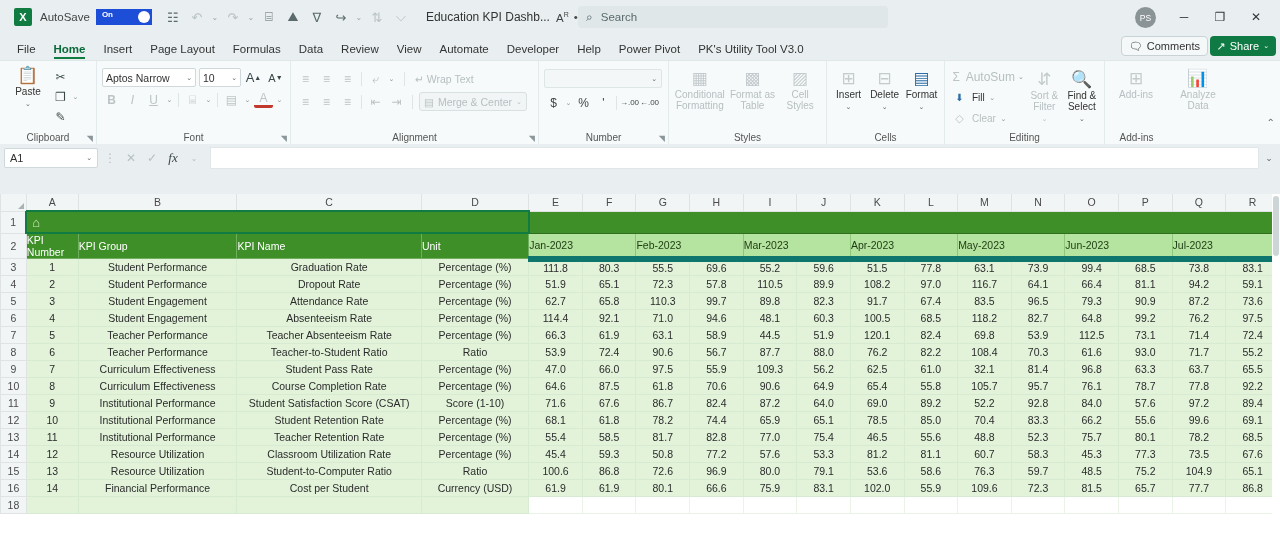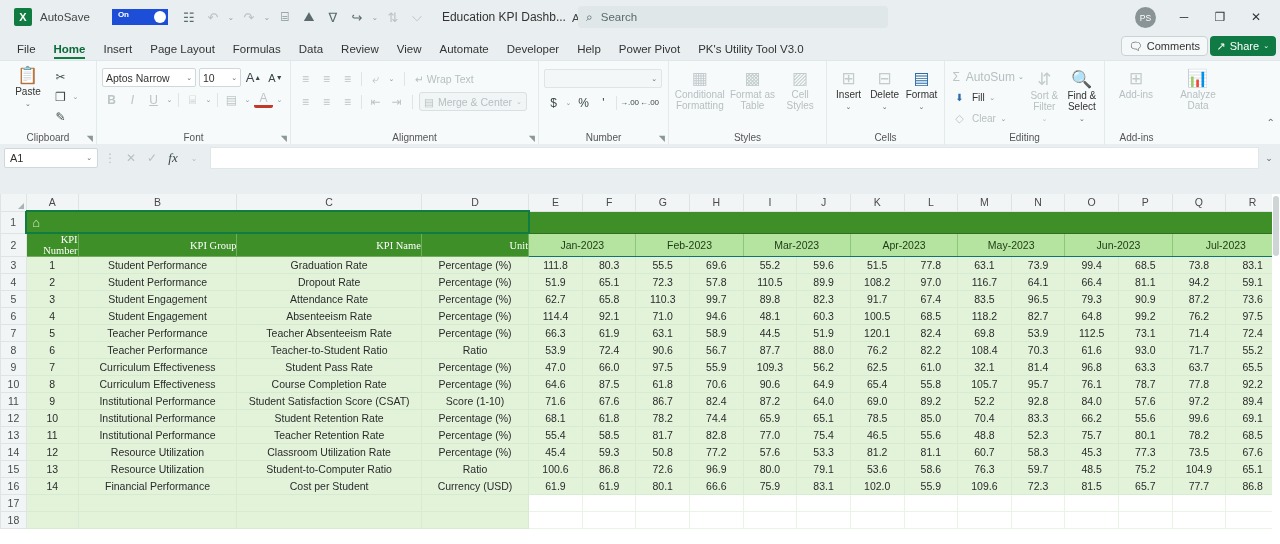--- a/index.html
+++ b/index.html
@@ -9,21 +9,21 @@
     font-size: 11px;
     color: #323130;
     background: #ffffff;
   }
   .app { width:1280px; height:544px; position:relative; background:#e9eff0; }
 
   
   .titlebar { height:34px; background:#e9eff0; display:flex; align-items:center; padding:0 4px; position:relative; }
   .xl-logo { width:18px; height:18px; background:#107c41; border-radius:2px; margin:0 8px 0 10px;
              color:#fff; font-size:11px; font-weight:bold; display:flex; align-items:center; justify-content:center; }
-  .autosave-label { font-size:11.5px; color:#444; margin-right:22px; }
+  .autosave-label { font-size:11.5px; color:#444; margin-right:6px; }
   .toggle { width:56px; height:16px; border-radius:0; background:#1d4ed8; position:relative; margin-right:10px; }
   .toggle .knob { position:absolute; right:2px; top:2px; width:12px; height:12px; border-radius:50%; background:#fff; }
   .toggle .onlbl { position:absolute; left:6px; top:1px; font-size:8px; color:#fff; font-weight:bold; }
   .qat { display:flex; align-items:center; gap:2px; }
   .qicon { width:22px; height:22px; display:flex; align-items:center; justify-content:center;
            color:#5a6a6d; font-size:13px; border-radius:3px; }
   .qicon.dim { color:#b9c2c4; }
   .qcaret { font-size:8px; color:#9aa6a8; width:10px; display:flex; align-items:center; justify-content:center;}
   .doc-title { font-size:12px; color:#333; margin-left:14px; }
   .doc-meta { font-size:11.5px; color:#444; margin-left:6px; display:flex; align-items:center; gap:5px;}
@@ -97,24 +97,24 @@
   .corner:after{ content:""; position:absolute; right:2px; bottom:2px; border-left:6px solid transparent;
                  border-bottom:6px solid #a9b3b5; }
   .rowhead { width:26px; height:17px; background:#f2f5f6; border:1px solid #dfe3e4;
              text-align:center; font-size:10.5px; color:#4a4a4a; }
   .cell { height:17px; font-size:10.5px; border-right:1px solid #d7ead2; border-bottom:1px solid #d7ead2; }
   
   .r1 { background:#3f8f29; border:1px solid #2f6f1f; }
   .r1-sel { border:2px solid #107c41; }
   .home-ico { font-size:13px; color:#cfe8c2; padding-left:5px; }
   
-  .hdr { background:#3f8f29; color:#ffffff; font-weight:bold; text-align:right;
-         border-right:1px solid #6fae5d; border-bottom:1px solid #6fae5d; font-size:10.5px;font-family:Liberation Serif, serif; }
-  .mon { background:#b5e3a0; color:#1d3b12; font-weight:bold; text-align:center;
-         border-right:1px solid #8fc77a; border-bottom:1px solid #0f766e; font-size:10.5px; }
+  .hdr { background:#3f8f29; color:#ffffff; font-weight:bold; text-align:left;
+         border-right:1px solid #6fae5d; border-bottom:1px solid #6fae5d; font-size:10.5px; }
+  .mon { background:#b5e3a0; color:#1d3b12; font-weight:bold; 
+         border-right:1px solid #8fc77a; border-bottom:6px solid #0f766e; font-size:10.5px; }
   .data { background:#e2f3da; color:#2b2b2b; text-align:center; }
   .empty { background:#e2f3da; }
   .blank { background:#ffffff; border-right:1px solid #eaf4e6; border-bottom:1px solid #eaf4e6; }
   .vscroll { position:absolute; right:0; top:194px; width:8px; height:350px; background:#fff; }
   .vscroll .thumb { position:absolute; top:2px; left:1px; width:6px; height:60px; background:#cdd5d7; border-radius:3px; }
 </style>
 </head>
 <body>
 
 <div class="app">
@@ -757,41 +757,20 @@
             <td class="cell data">102.0</td>
             <td class="cell data">55.9</td>
             <td class="cell data">109.6</td>
             <td class="cell data">72.3</td>
             <td class="cell data">81.5</td>
             <td class="cell data">65.7</td>
             <td class="cell data">77.7</td>
             <td class="cell data">86.8</td>
           </tr>
           <tr>
-            <td class="rowhead">17</td>
-            <td class="cell empty"></td>
-            <td class="cell empty"></td>
-            <td class="cell empty"></td>
-            <td class="cell empty"></td>
-            <td class="blank"></td>
-            <td class="blank"></td>
-            <td class="blank"></td>
-            <td class="blank"></td>
-            <td class="blank"></td>
-            <td class="blank"></td>
-            <td class="blank"></td>
-            <td class="blank"></td>
-            <td class="blank"></td>
-            <td class="blank"></td>
-            <td class="blank"></td>
-            <td class="blank"></td>
-            <td class="blank"></td>
-            <td class="blank"></td>
-          </tr>
-          <tr>
             <td class="rowhead">18</td>
             <td class="cell empty"></td>
             <td class="cell empty"></td>
             <td class="cell empty"></td>
             <td class="cell empty"></td>
             <td class="blank"></td>
             <td class="blank"></td>
             <td class="blank"></td>
             <td class="blank"></td>
             <td class="blank"></td>

